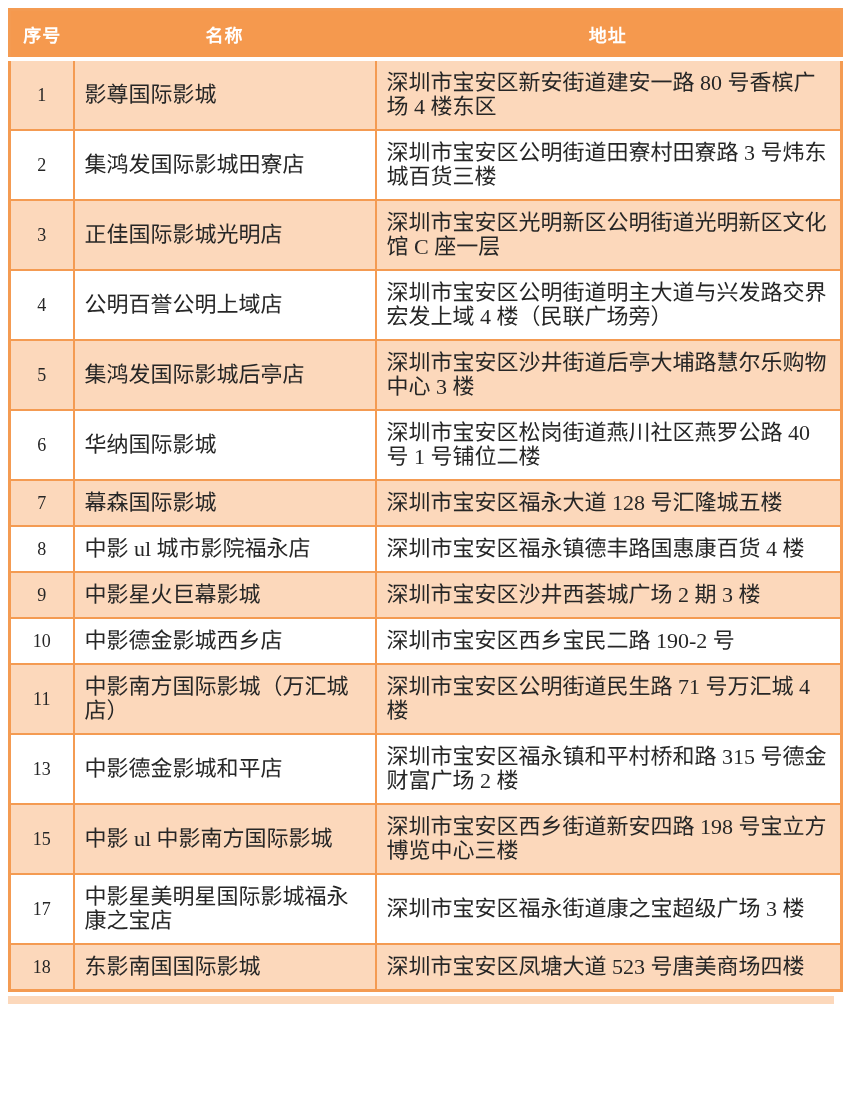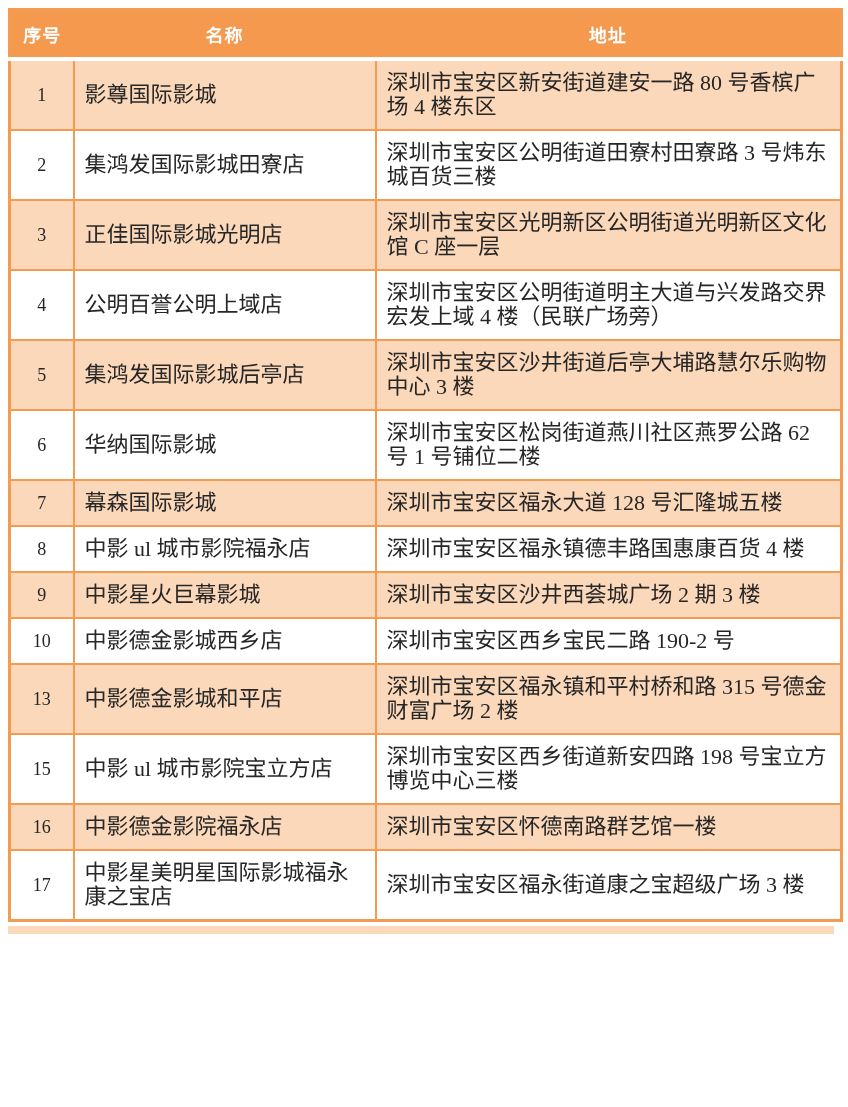--- a/index.html
+++ b/index.html
@@ -104,21 +104,21 @@
           <td>深圳市宝安区公明街道明主大道与兴发路交界宏发上域 4 楼（民联广场旁）</td>
         </tr>
         <tr>
           <td class="num">5</td>
           <td>集鸿发国际影城后亭店</td>
           <td>深圳市宝安区沙井街道后亭大埔路慧尔乐购物中心 3 楼</td>
         </tr>
         <tr>
           <td class="num">6</td>
           <td>华纳国际影城</td>
-          <td>深圳市宝安区松岗街道燕川社区燕罗公路 62 号 1 号铺位二楼</td>
+          <td>深圳市宝安区松岗街道燕川社区燕罗公路 40 号 1 号铺位二楼</td>
         </tr>
         <tr>
           <td class="num">7</td>
           <td>幕森国际影城</td>
           <td>深圳市宝安区福永大道 128 号汇隆城五楼</td>
         </tr>
         <tr>
           <td class="num">8</td>
           <td>中影 ul 城市影院福永店</td>
           <td>深圳市宝安区福永镇德丰路国惠康百货 4 楼</td>
@@ -127,35 +127,40 @@
           <td class="num">9</td>
           <td>中影星火巨幕影城</td>
           <td>深圳市宝安区沙井西荟城广场 2 期 3 楼</td>
         </tr>
         <tr>
           <td class="num">10</td>
           <td>中影德金影城西乡店</td>
           <td>深圳市宝安区西乡宝民二路 190-2 号</td>
         </tr>
         <tr>
+          <td class="num">11</td>
+          <td>中影南方国际影城（万汇城店）</td>
+          <td>深圳市宝安区公明街道民生路 71 号万汇城 4 楼</td>
+        </tr>
+        <tr>
           <td class="num">13</td>
           <td>中影德金影城和平店</td>
           <td>深圳市宝安区福永镇和平村桥和路 315 号德金财富广场 2 楼</td>
         </tr>
         <tr>
           <td class="num">15</td>
-          <td>中影 ul 城市影院宝立方店</td>
+          <td>中影 ul 中影南方国际影城</td>
           <td>深圳市宝安区西乡街道新安四路 198 号宝立方博览中心三楼</td>
-        </tr>
-        <tr>
-          <td class="num">16</td>
-          <td>中影德金影院福永店</td>
-          <td>深圳市宝安区怀德南路群艺馆一楼</td>
         </tr>
         <tr>
           <td class="num">17</td>
           <td>中影星美明星国际影城福永康之宝店</td>
           <td>深圳市宝安区福永街道康之宝超级广场 3 楼</td>
+        </tr>
+        <tr>
+          <td class="num">18</td>
+          <td>东影南国国际影城</td>
+          <td>深圳市宝安区凤塘大道 523 号唐美商场四楼</td>
         </tr>
       </tbody>
   </table>
   <div class="partial-row"></div>
 </div>
 
 </body></html>

